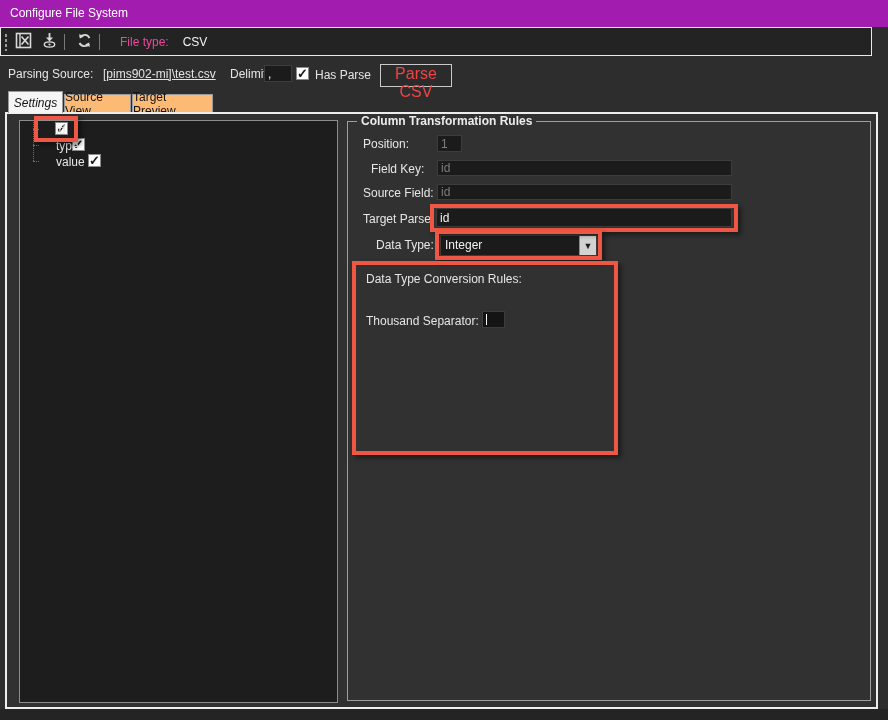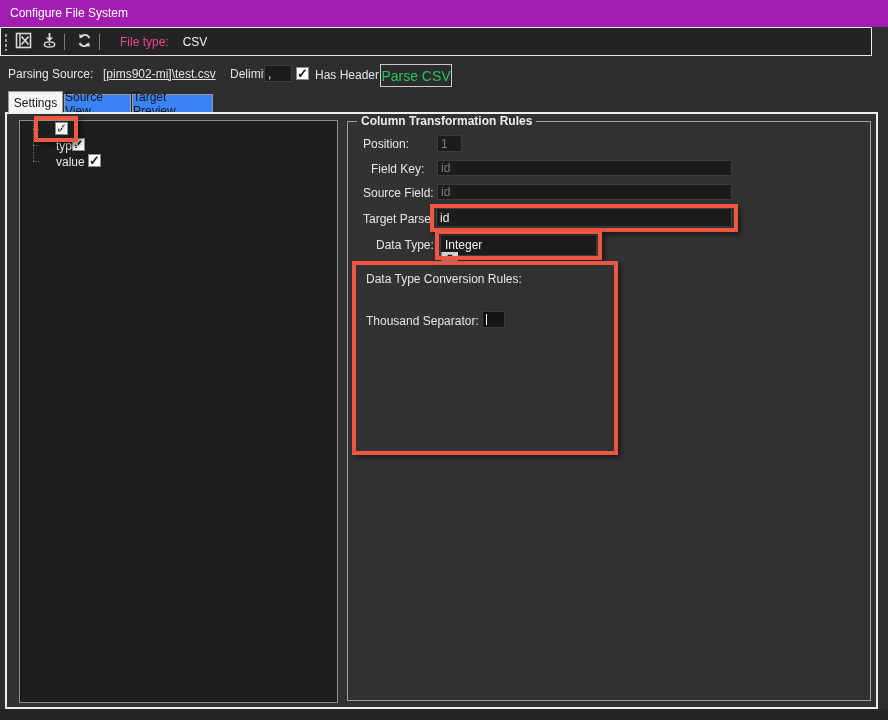--- a/index.html
+++ b/index.html
@@ -28,34 +28,34 @@
   .tb-label { color:#ec4899; font-weight:normal; margin-left:16px; }
   .tb-value { color:#f2f2f2; margin-left:14px; }
 
   
   .plabel { color:#e4e4e4; }
   .pvalue { color:#e4e4e4; }
   .dark-input { background:#1b1b1b; border:1px solid #3c3c3c; color:#f0f0f0;
                 font-family:"Liberation Sans", sans-serif; font-size:12px; padding:0 3px; }
   input.dark-input { outline:none; }
   .disabled-input { color:#7d7d7d; }
-  .btn { background:#2b2b2b; border:1px solid #c9c9c9; color:#22c55e; font-size:14px;
+  .btn { background:#2b2b2b; border:1px solid #c9c9c9; color:#ef4444; font-size:16px;
          font-family:"Liberation Sans", sans-serif; cursor:pointer; }
 
   
   .cb { display:inline-block; width:13px; height:13px; background:#ffffff;
         border:1px solid #8a8a8a; position:relative; cursor:pointer; }
   .cb.checked::after { content:"✓"; position:absolute; left:0px; top:-2px;
         color:#1a1a1a; font-size:13px; font-weight:bold; }
 
   
   .tab { position:absolute; display:flex; align-items:center; justify-content:center;
          color:#141414; font-size:12px; cursor:pointer; border:1px solid #9a9a9a; border-bottom:none; }
-  .tab.active { background:#f5f5f5; z-index:3; }
-  .tab.inactive { background:#3b82f6; }
+  .tab.active { background:#f5f5f5; z-index:3;font-style:italic; }
+  .tab.inactive { background:#fdba74; }
 
   
   .tabpage { left:5px; top:112px; width:873px; height:597px; background:#313131;
              border:2px solid #ededed; }
   .bottomstrip { left:0; top:709px; width:888px; height:11px; background:#242424; }
 
   
   .treepanel { left:19px; top:120px; width:319px; height:583px;
                background:#1d1d1d; border:1px solid #8c8c8c; }
   .tree-label { color:#e8e8e8; font-size:12px; }
@@ -138,21 +138,21 @@
     <span class="tb-label">File type:</span>
     <span class="tb-value">CSV</span>
   </div>
 
   
   <span class="abs plabel" style="left:8px; top:67px;">Parsing Source:</span>
   <span class="abs pvalue" style="left:103px; top:67px;text-decoration:underline;">[pims902-mi]\test.csv</span>
   <span class="abs plabel" style="left:230px; top:67px;">Delimiter:</span>
   <input class="abs dark-input" style="left: 264px; top: 65px; width: 28px; height: 17px;" value=",">
   <span class="abs cb checked" style="left:296px; top:67px;"></span>
-  <span class="abs plabel" style="left:315px; top:68px;">Has Header</span>
+  <span class="abs plabel" style="left:315px; top:68px;">Has Parse</span>
   <button class="abs btn" style="left:380px; top:64px; width:72px; height:23px;">Parse CSV</button>
 
   
   <div class="tab active" style="left:8px; top:91px; width:55px; height:22px;">
     <span>Settings</span>
   </div>
   <div class="tab inactive" style="left:64px; top:94px; width:67px; height:19px;">
     <span>Source View</span>
   </div>
   <div class="tab inactive" style="left:132px; top:94px; width:81px; height:19px;">
@@ -189,21 +189,21 @@
   <span class="flabel" style="left:363px; top:162px;margin-left:8px;">Field Key:</span>
   <input class="abs dark-input disabled-input" style="left: 437px; top: 160px; width: 295px; height: 16px;" disabled="" value="id">
 
   <span class="flabel" style="left:363px; top:186px;">Source Field:</span>
   <input class="abs dark-input disabled-input" style="left: 437px; top: 184px; width: 295px; height: 16px;" disabled="" value="id">
 
   <span class="flabel" style="left:363px; top:212px;">Target Parse:</span>
   <input class="abs dark-input" style="left: 436px; top: 208px; width: 296px; height: 19px;" value="id">
 
   <span class="flabel" style="left:363px; top:238px;margin-left:13px;">Data Type:</span>
-  <div class="combo" style="left:440px; top:235px; width:157px; height:21px;flex-direction:column;">
+  <div class="combo" style="left:440px; top:235px; width:157px; height:21px;">
     <span class="val">Integer</span>
     <span class="dd">
       <span>▼</span>
     </span>
   </div>
 
   <span class="flabel bold" style="left:366px; top:272px;">Data Type Conversion Rules:</span>
   <span class="flabel" style="left:366px; top:314px;">Thousand Separator:</span>
   <input class="abs dark-input" style="left: 482px; top: 311px; width: 23px; height: 17px; background: rgb(20, 20, 20);" value="">
   <span class="caret" style="left:486px; top:314px;"></span>

